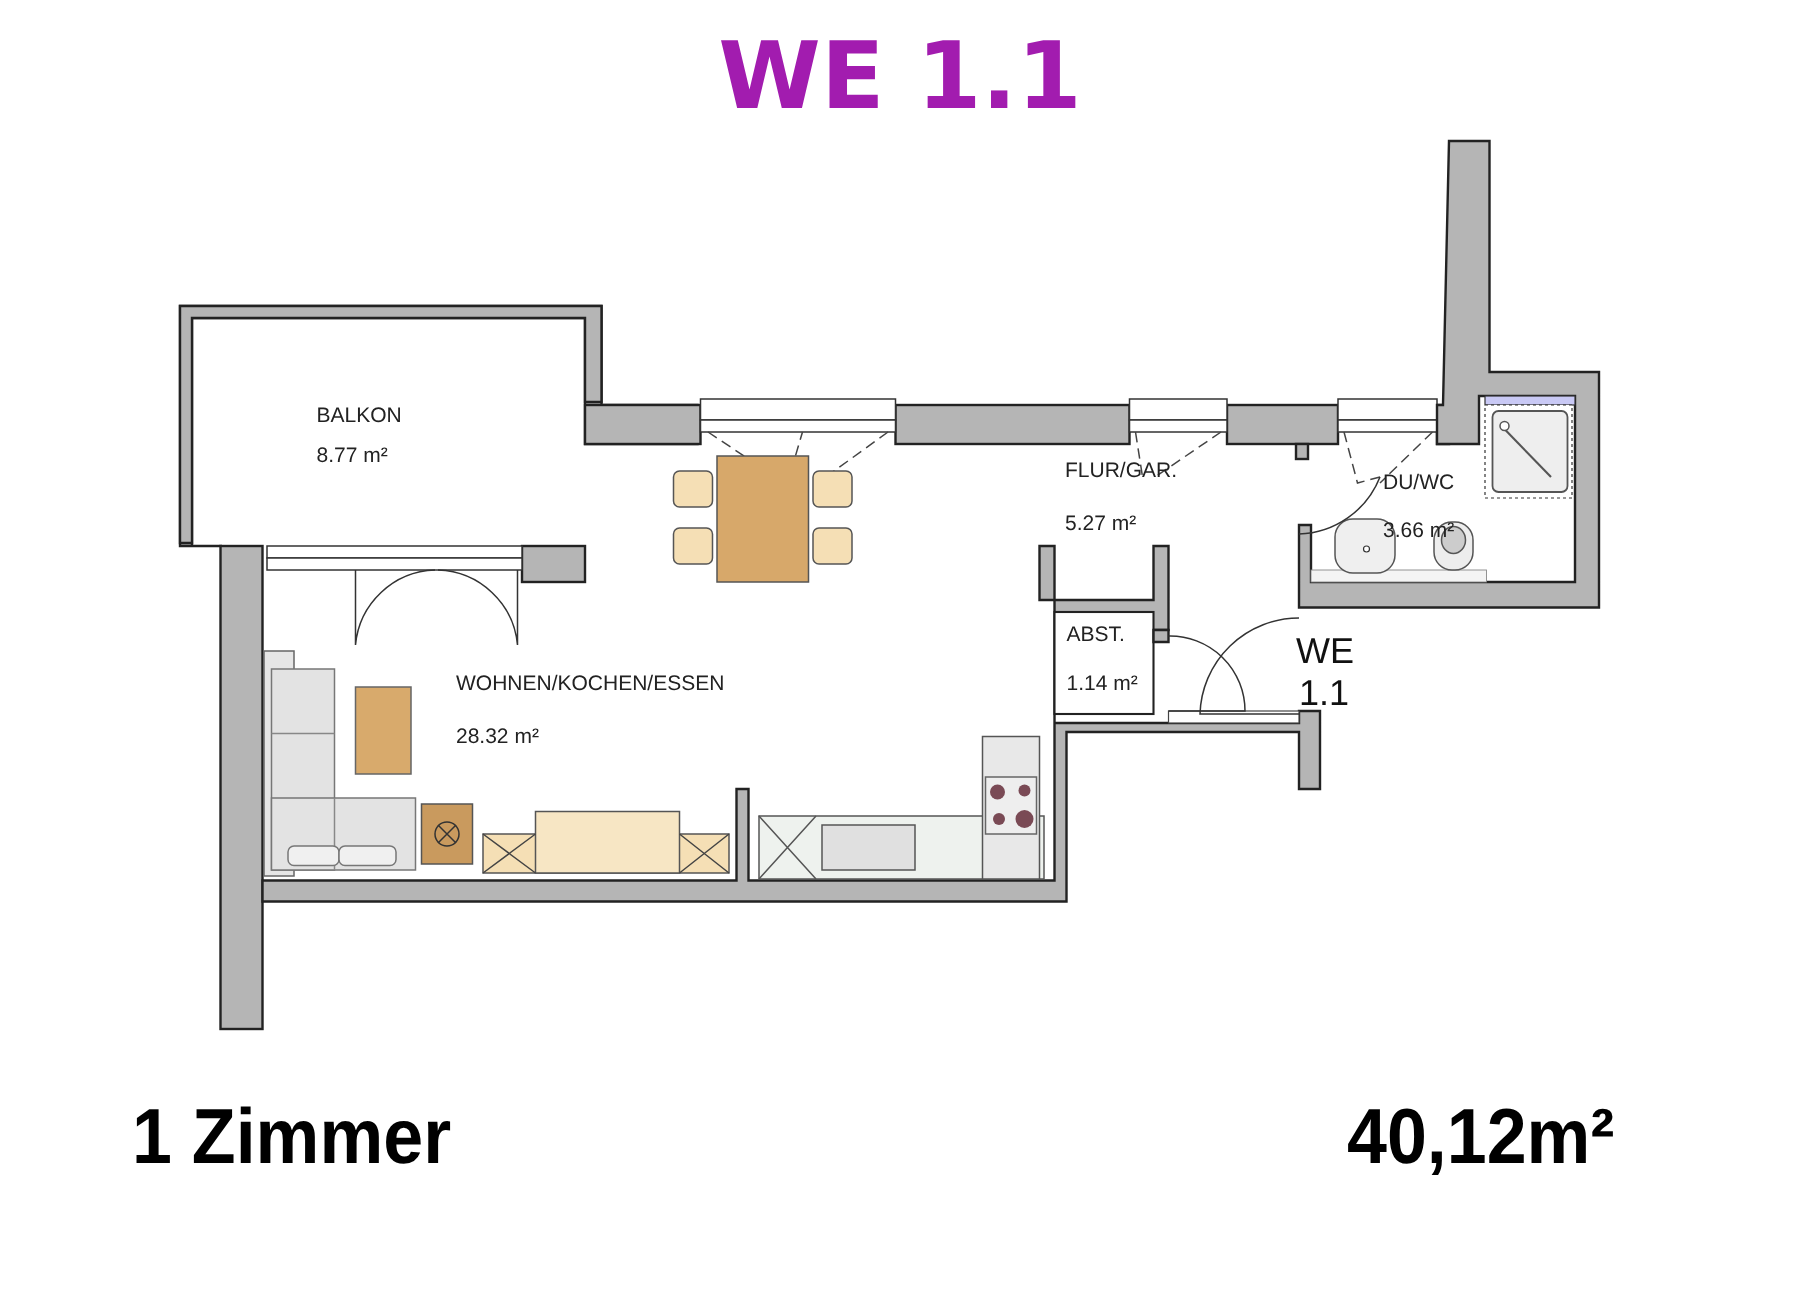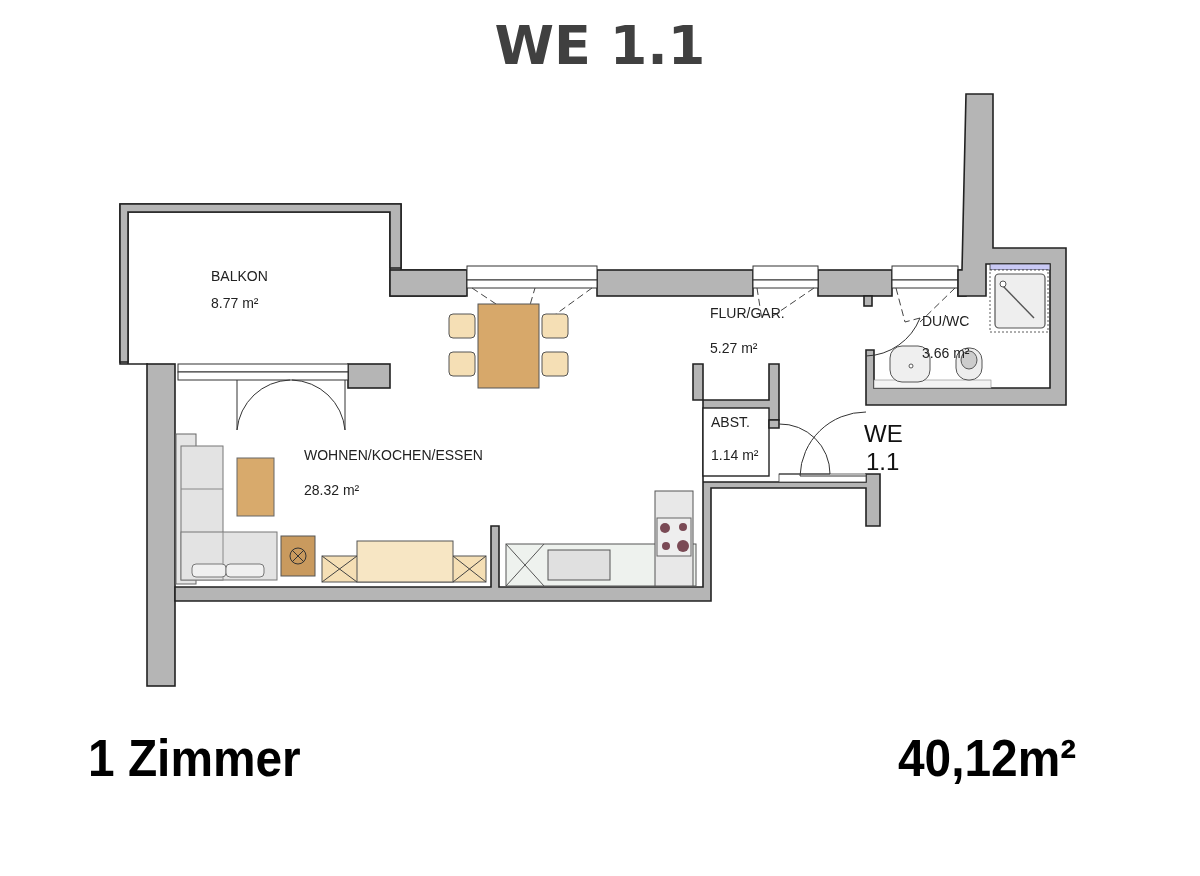--- a/index.html
+++ b/index.html
@@ -1,17 +1,17 @@
 <!DOCTYPE html>
 <html><head>
 <meta charset="utf-8">
 <style>
   html, body { margin: 0; padding: 0; background: #ffffff; }
   body { width: 1200px; height: 876px; position: relative; overflow: hidden; font-family: "Liberation Sans", sans-serif; }
-  .title { position: absolute; left: 0; width: 1200px; top: 14px; text-align: center; font-family: "DejaVu Sans", sans-serif; font-weight: bold; font-size: 54px; color: #404040; letter-spacing: 0px; }
+  .title { position: absolute; left: 0; width: 1200px; top: 14px; text-align: center; font-family: "DejaVu Sans", sans-serif; font-weight: bold; font-size: 62px; color: #a21caf; letter-spacing: 0px; }
   .foot { position: absolute; top: 728px; font-family: "Liberation Sans", sans-serif; font-weight: bold; font-size: 52px; color: #000; transform: scaleX(0.92); transform-origin: left top; }
   .foot.left { left: 88px; }
   .foot.right { left: 898px; }
   svg.plan { position: absolute; left: 0; top: 0; }
   .wall { fill: #b5b5b5; stroke: #222; stroke-width: 1.6; }
   .rlabel { font-family: "Liberation Sans", sans-serif; font-size: 14px; fill: #222; }
   .welabel { font-family: "Liberation Sans", sans-serif; font-size: 24px; fill: #111; }
   .win { fill: #fff; stroke: #333; stroke-width: 1; }
   .dash { stroke: #444; stroke-width: 1; stroke-dasharray: 7 4; fill: none; }
   .thin { stroke: #333; stroke-width: 1; fill: none; }

